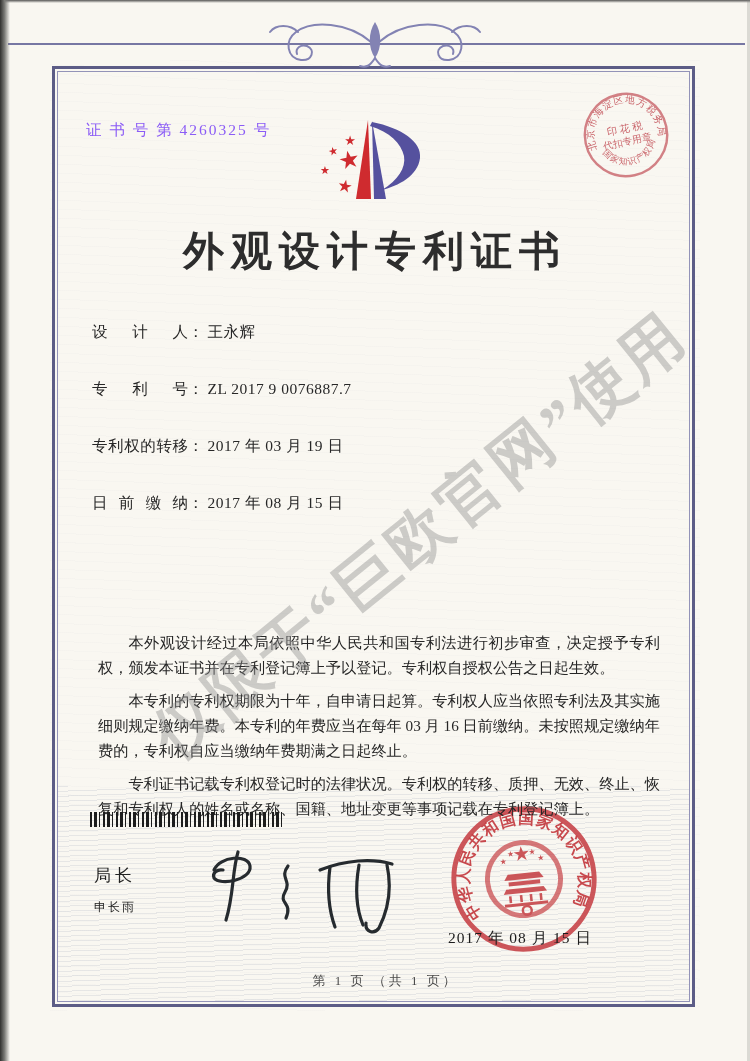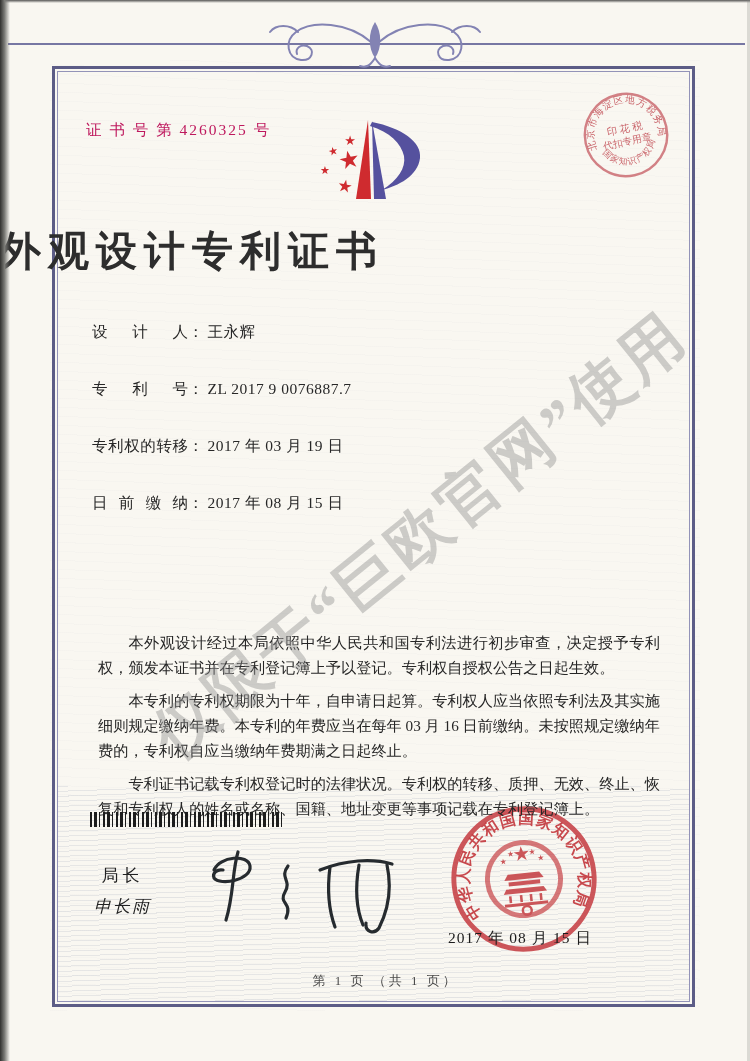--- a/index.html
+++ b/index.html
@@ -20,42 +20,42 @@
   .texture-all{position:absolute;inset:60px 50px 50px 50px;z-index:1;opacity:.35;
     background:repeating-linear-gradient(182deg,rgba(150,155,175,.10) 0 1px,rgba(255,255,255,0) 1px 9px);}
 
   
   .top-rule{position:absolute;left:8px;right:5px;top:43px;height:2px;background:#68689a;opacity:.9;z-index:2;}
   .ornament{position:absolute;left:50%;top:14px;transform:translateX(-50%);z-index:3;}
   .frame{position:absolute;left:52px;top:66px;width:643px;height:941px;box-sizing:border-box;
     border:3px solid #5c5c86;
     box-shadow:inset 0 0 0 2px #f9f7f1, inset 0 0 0 3px #9393b8;z-index:2;}
 
-  .cert-number{position:absolute;left:86px;top:120px;font-size:15.5px;letter-spacing:2px;color:#be185d;z-index:4;}
+  .cert-number{position:absolute;left:86px;top:120px;font-size:15.5px;letter-spacing:2px;color:#8b5cf6;z-index:4;}
   .logo{position:absolute;left:310px;top:110px;z-index:4;}
-  .title{position:absolute;left:0;right:0;top:224px;text-align:left;font-size:41px;font-weight:600;
+  .title{position:absolute;left:0;right:0;top:224px;text-align:center;font-size:41px;font-weight:600;
     letter-spacing:7px;color:#2d2d2d;z-index:4;}
 
   .fields{position:absolute;left:92px;top:318px;z-index:4;}
   .field-row{margin-bottom:30px;font-size:15.5px;color:#272727;line-height:27px;white-space:nowrap;}
   .flabel{display:inline-block;width:96px;text-align:justify;text-align-last:justify;}
   .fsep{padding-right:4px;}
   .fvalue{letter-spacing:.5px;}
 
   .bodytext{position:absolute;left:90px;top:622px;width:578px;z-index:4;
     font-size:15.2px;line-height:25px;color:#262626;text-align:justify;}
   .bodytext p{margin:8px;text-indent:2em;}
 
   .barcode{position:absolute;left:90px;top:812px;width:193px;height:15px;z-index:4;
     background:repeating-linear-gradient(90deg,#1d1d1d 0 2px,transparent 2px 4px,#1d1d1d 4px 7px,
       transparent 7px 9px,#1d1d1d 9px 10px,transparent 10px 13px);}
 
   .director{position:absolute;left:94px;top:866px;z-index:4;color:#222;}
   .director-title{font-size:17px;line-height:20px;letter-spacing:4px;margin-bottom:11px;text-align:center;}
-  .director-name{font-size:17px;line-height:20px;letter-spacing:2px;font-style:italic;}
+  .director-name{font-size:12px;line-height:20px;letter-spacing:2px;}
   .signature{position:absolute;left:200px;top:840px;z-index:4;}
 
   .seal-main{position:absolute;left:445px;top:800px;z-index:3;transform:rotate(-6deg);}
   .seal-date{position:absolute;left:448px;top:928px;z-index:4;font-size:15.5px;letter-spacing:1px;color:#1c1c1c;}
   .seal-tax{position:absolute;left:577px;top:86px;z-index:4;transform:rotate(-12deg);opacity:.85;}
 
   .watermark{position:absolute;left:420px;top:535px;transform:translate(-50%,-50%) rotate(-39deg);
     z-index:6;font-size:62px;letter-spacing:4px;color:#8f8f8f;opacity:.42;white-space:nowrap;
     font-weight:600;pointer-events:none;}
 

